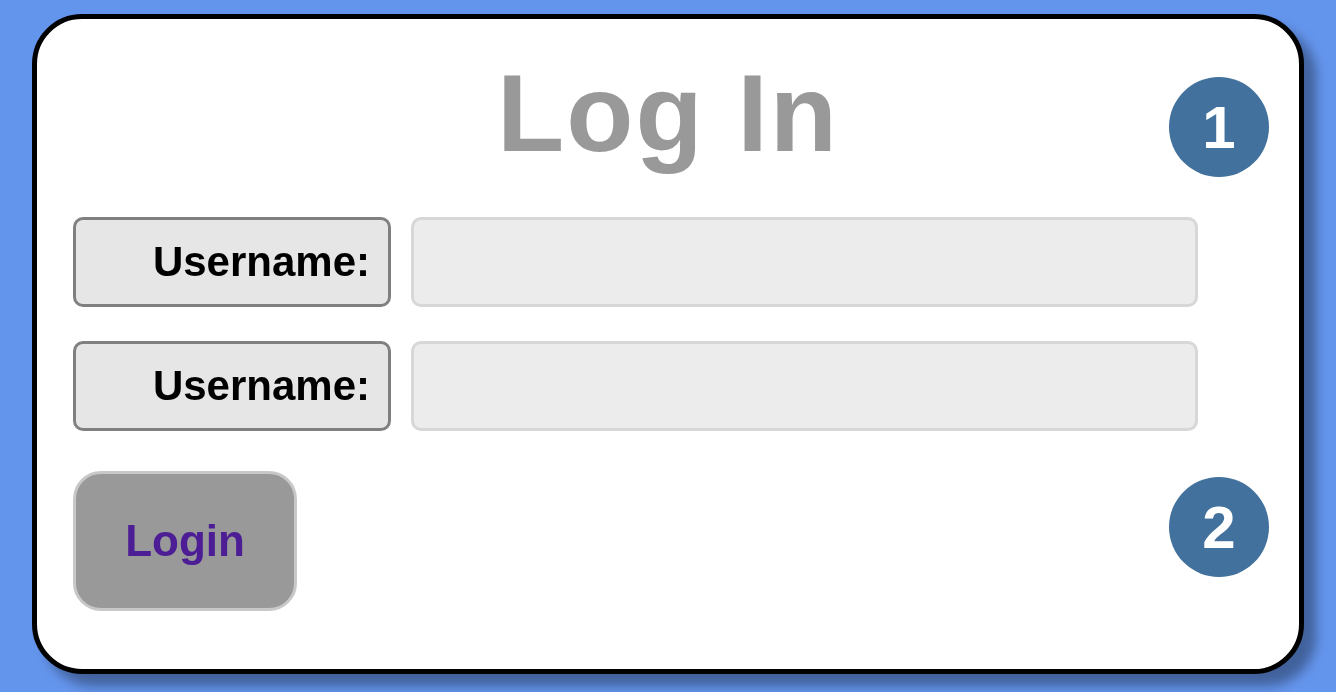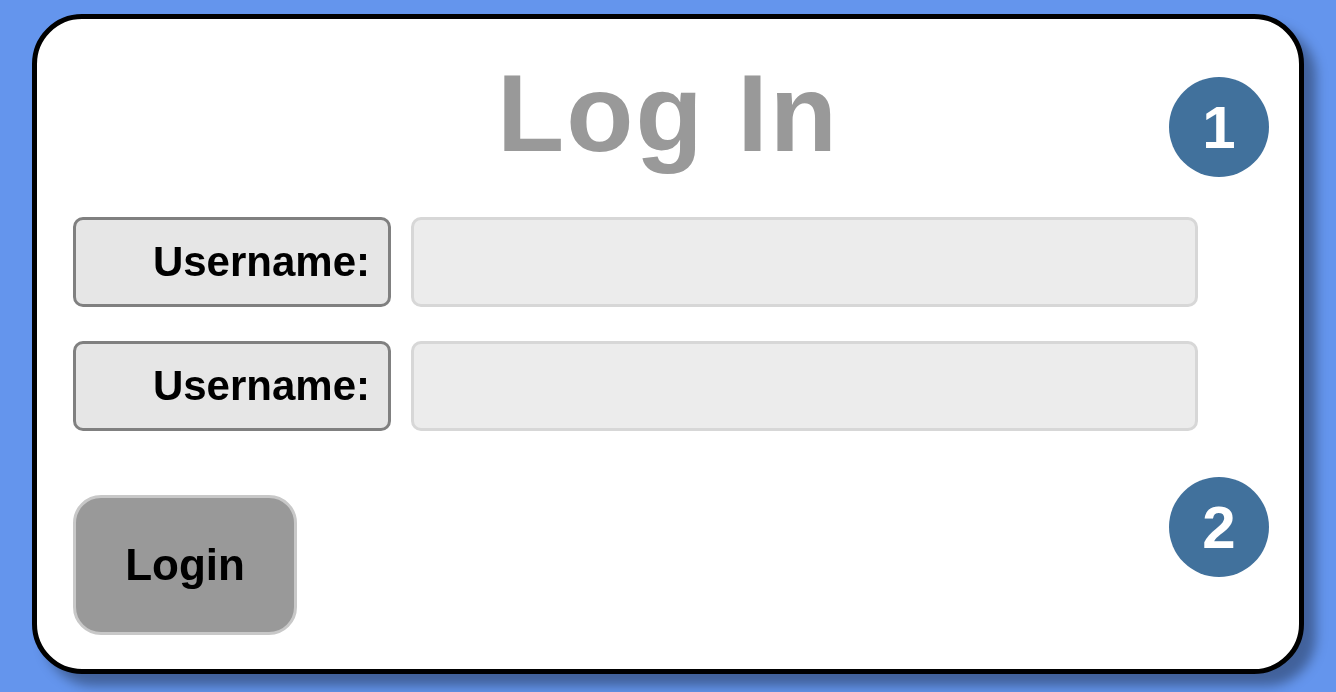--- a/index.html
+++ b/index.html
@@ -68,29 +68,29 @@
     background: #ececec;
     border: 3px solid #d7d7d7;
     border-radius: 10px;
     font-size: 36px;
     padding: 0 16px;
     color: #333333;
   }
   .login-btn {
     position: absolute;
     left: 36px;
-    top: 476px;
+    top: 452px;
     width: 224px;
     height: 140px;
     background: #999999;
     border: 3px solid #c8c8c8;
     border-radius: 28px;
     font-size: 44px;
     font-weight: 700;
-    color: #000000;
+    color: #4c1d95;
     display: flex;
     align-items: center;
     justify-content: center;
     cursor: pointer;
   }
   .callout {
     position: absolute;
     width: 100px;
     height: 100px;
     border-radius: 50%;

